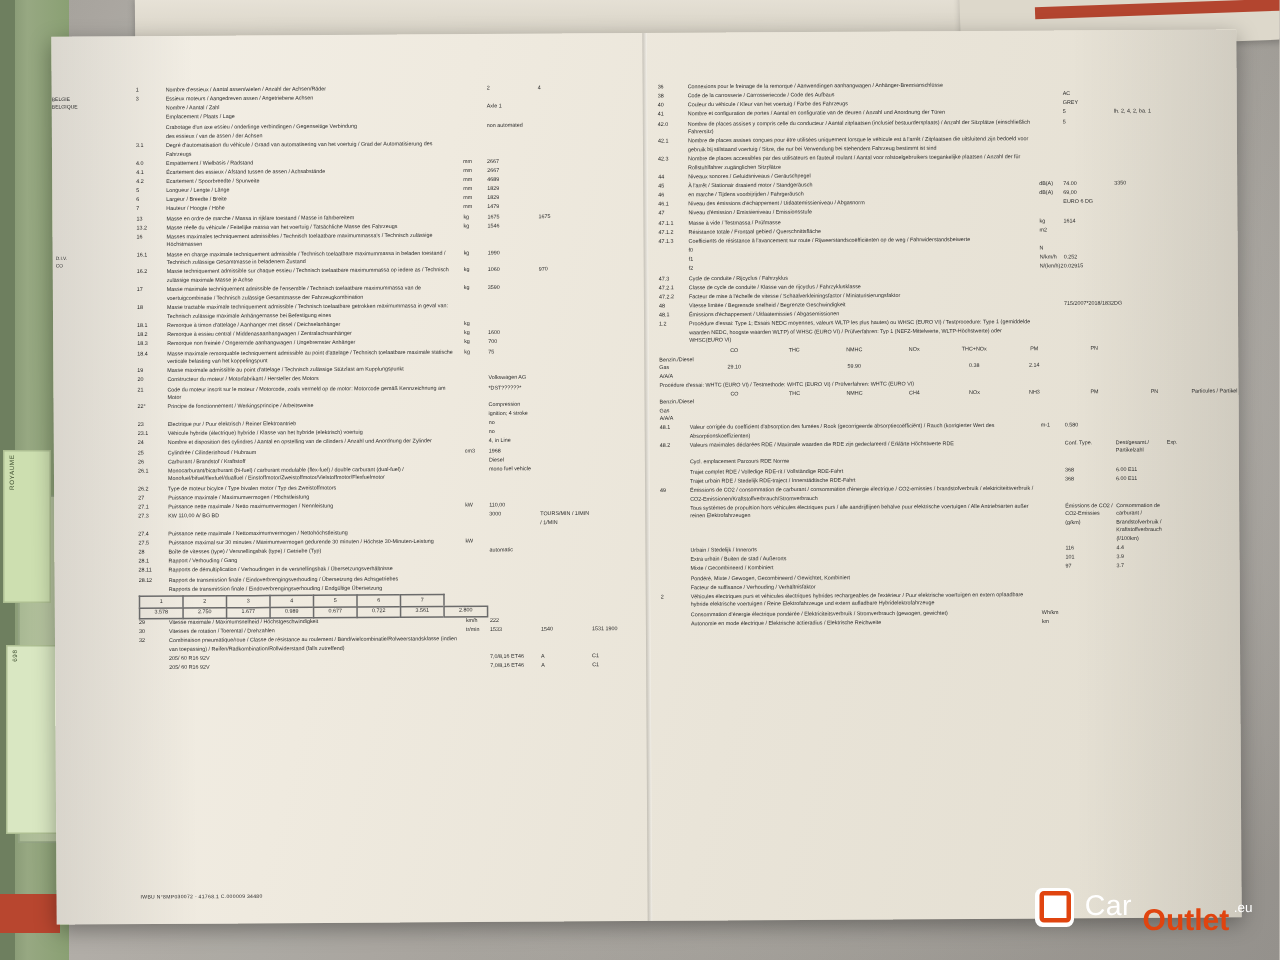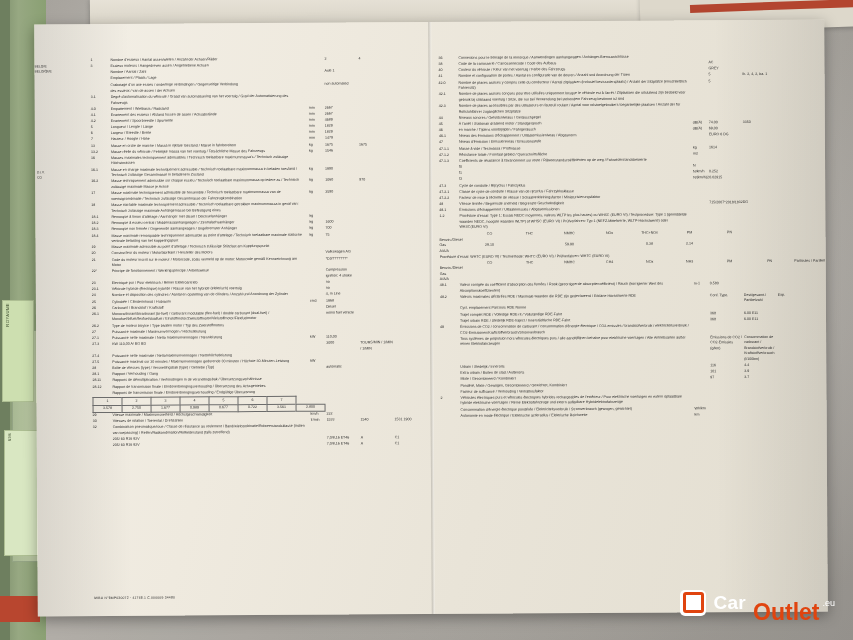--- a/index.html
+++ b/index.html
@@ -75,22 +75,22 @@
   .note{position:absolute;background:#cfe0b4;border:1px solid #aebf93;font-size:4px;color:#3a4a2c;padding:2px;}
   .note1{left:4px;top:430px;width:30px;height:120px;background:#d9e7c2;}
   .note2{left:2px;top:300px;width:26px;height:96px;background:#cddfb0;}
   .vert{writing-mode:vertical-rl;transform:rotate(180deg);font-size:4.2px;letter-spacing:.4px;}
 
   
   .logo{position:absolute;right:18px;bottom:14px;display:flex;align-items:center;gap:7px;}
   .logo .mark{width:26px;height:26px;border-radius:5px;background:#ffffff;
     display:flex;align-items:center;justify-content:center;}
   .logo .mark span{display:block;width:15px;height:15px;border:3px solid #e0440f;border-radius:3px;}
-  .logo .txt1{font-size:19px;color:#ffffff;font-weight:bold;letter-spacing:.3px;}
-  .logo .txt2{font-size:23px;color:#e0440f;font-weight:bold;margin-top:20px;}
+  .logo .txt1{font-size:19px;color:#ffffff;font-weight:normal;letter-spacing:.3px;}
+  .logo .txt2{font-size:20px;color:#e0440f;font-weight:bold;margin-top:20px;}
   .logo .sub{font-size:9px;color:#ffffff;margin-left:-4px;}
 </style>
 </head>
 <body>
 
 <div class="desk"></div>
 <div class="folder-left"></div>
 <div class="folder-strip"></div>
 <div class="top-doc"></div>
 <div class="top-doc2"></div>

